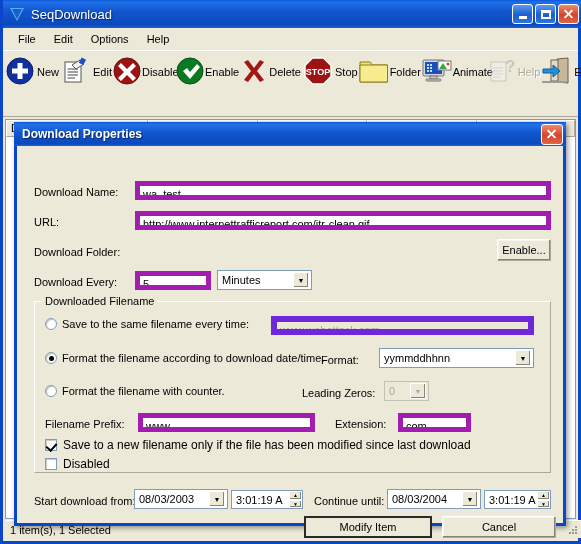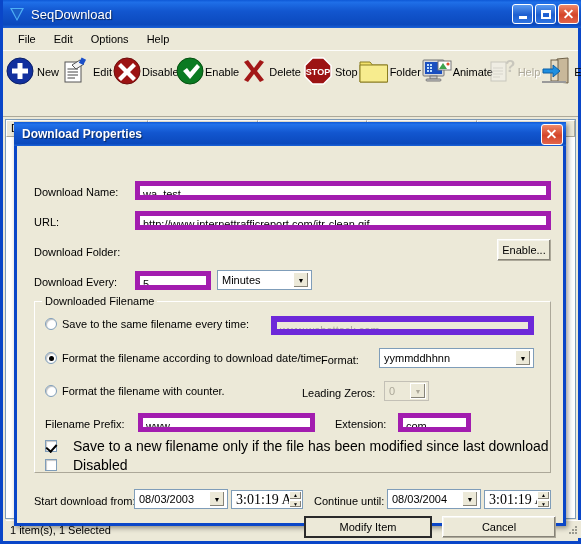--- a/index.html
+++ b/index.html
@@ -171,35 +171,35 @@
   .rdot{
     width:12px;height:12px;border-radius:50%;box-sizing:border-box;
     background:#fff;border:1px solid #7f9db9;
     box-shadow:inset 1px 1px 1px rgba(0,0,0,.25);
     position:relative;flex:none;
   }
   .rdot.on::after{
     content:"";position:absolute;width:5px;height:5px;border-radius:50%;
     background:#000;left:3px;top:3px;
   }
-  .check{position:absolute;display:flex;align-items:center;gap:16px;font-size:14px;}
+  .check{position:absolute;display:flex;align-items:center;gap:6px;font-size:12px;}
   .cbox{
     width:12px;height:12px;box-sizing:border-box;background:#fff;
     border:1px solid #7f9db9;box-shadow:inset 1px 1px 1px rgba(0,0,0,.22);
     position:relative;flex:none;
   }
   .cbox.on::after{
     content:"";position:absolute;left:2px;top:1px;width:5px;height:8px;
     border:solid #000;border-width:0 2px 2px 0;transform:rotate(42deg);
   }
   .spinner{
     position:absolute;box-sizing:border-box;height:19px;
     border:1px solid #7f9db9;background:#fff;display:flex;align-items:center;
   }
-  .spinner .sv{flex:1;padding-left:4px;font-size:14px;overflow:hidden;white-space:nowrap;font-family:Liberation Serif, serif;}
+  .spinner .sv{flex:1;padding-left:4px;font-size:11px;overflow:hidden;white-space:nowrap;}
   .spin-btns{width:13px;height:100%;display:flex;flex-direction:column;}
   .spin-btns div{
     flex:1;background:#ece9d8;border:1px solid #fff;
     box-shadow:inset -1px -1px 0 #868378;box-sizing:border-box;
     display:flex;align-items:center;justify-content:center;font-size:5px;
   }
 </style>
 </head>
 <body>
 

